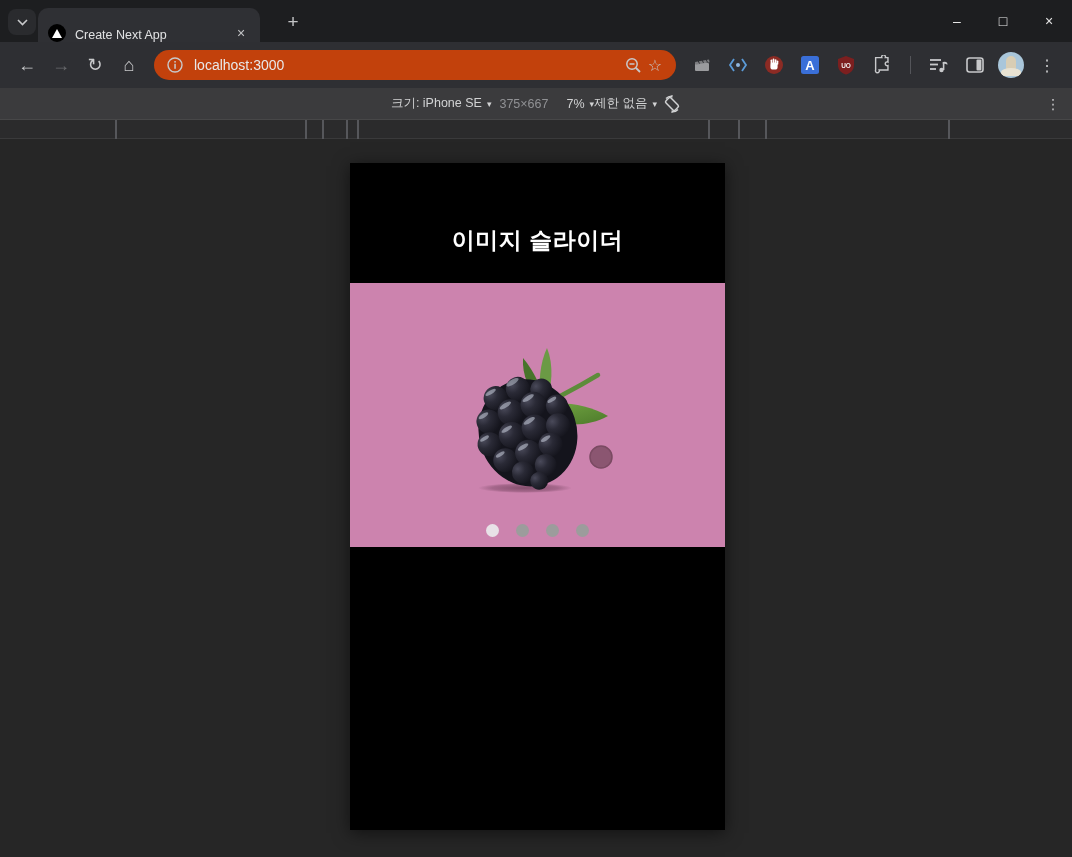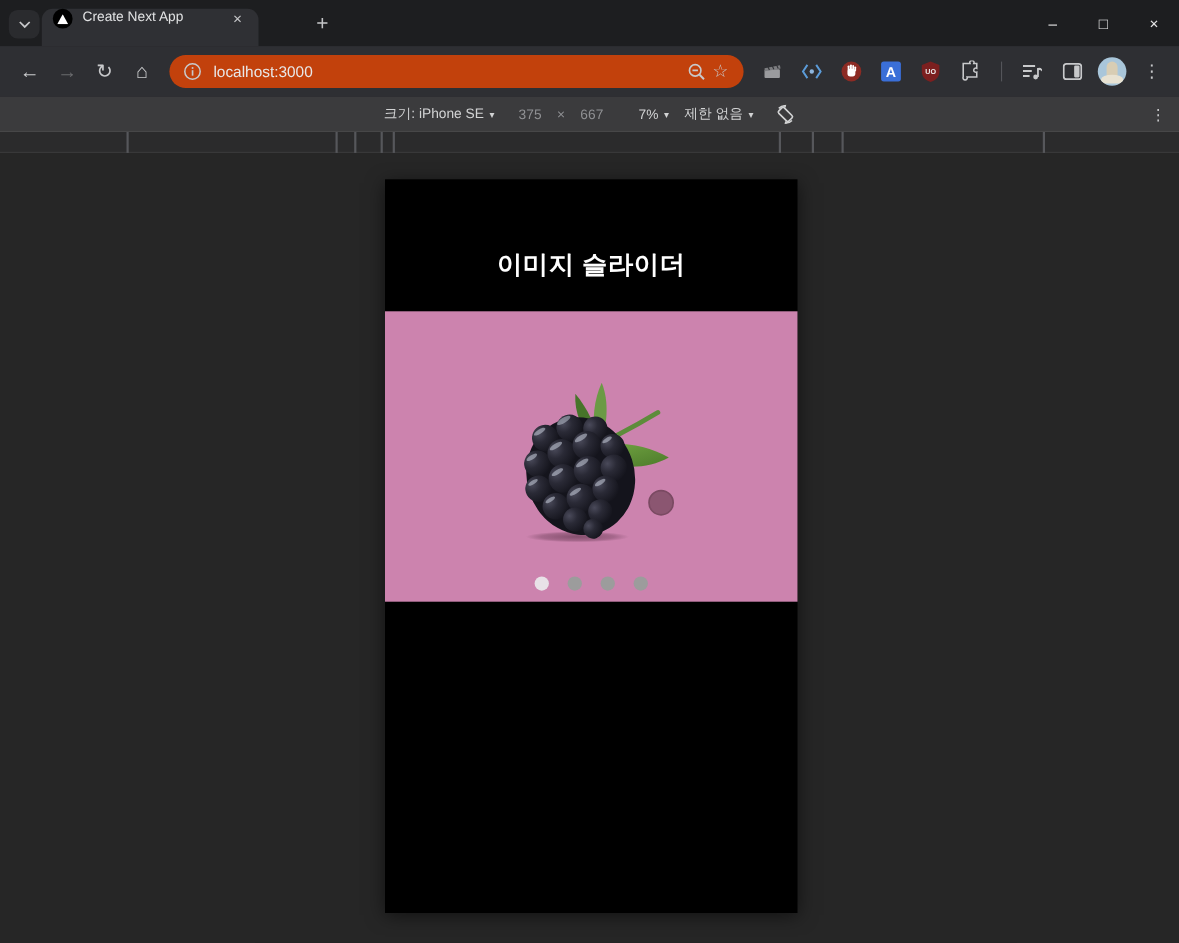--- a/index.html
+++ b/index.html
@@ -3,21 +3,21 @@
 <meta charset="utf-8">
 <style>
   * { box-sizing: border-box; margin: 0; padding: 0; }
   html,body { background:#262626; }
   body { font-family: "Liberation Sans", sans-serif; }
   .window { position:relative; width:1072px; height:857px; background:#262626; overflow:hidden; }
 
   
   .tabstrip { position:absolute; left:0; top:0; width:1072px; height:42px; background:#1d1e20; }
   .tab-search { position:absolute; left:8px; top:9px; width:28px; height:26px; border:none; background:#2a2b2e; border-radius:8px; display:flex; align-items:center; justify-content:center; cursor:pointer; }
-  .tab { position:absolute; left:38px; top:8px; width:197px; height:34px; background:#2f3034; border-radius:10px 10px 0 0; display:flex; align-items:flex-start; padding:0 10px; }
+  .tab { position:absolute; left:38px; top:8px; width:222px; height:34px; background:#2f3034; border-radius:10px 10px 0 0; display:flex; align-items:flex-end; padding:0 10px; }
   .favicon { width:18px; height:18px; border-radius:50%; background:#000; display:flex; align-items:center; justify-content:center; flex:none; }
   .tab-title { margin-left:9px; font-size:12.5px; color:#e1e2e3; white-space:nowrap; overflow:hidden; flex:1; }
   .tab-close { width:18px; height:18px; border:none; background:transparent; color:#c3c4c6; font-size:14px; line-height:18px; border-radius:50%; cursor:pointer; flex:none; }
   .new-tab { position:absolute; left:280px; top:9px; width:26px; height:26px; border:none; background:transparent; color:#c3c4c6; font-size:19px; border-radius:50%; cursor:pointer; }
   .win-controls { position:absolute; right:0; top:0; height:42px; display:flex; }
   .win-btn { width:46px; height:42px; border:none; background:transparent; color:#e6e6e6; font-size:14px; cursor:pointer; }
 
   
   .toolbar { position:absolute; left:0; top:42px; width:1072px; height:46px; background:#2e2f33; display:flex; align-items:center; padding:0 10px; }
   .nav-btn { width:34px; height:34px; border:none; background:transparent; border-radius:50%; font-size:18px; color:#c8c9cb; cursor:pointer; flex:none; }
@@ -28,21 +28,21 @@
   .star { font-size:16px; }
   .ext-row { display:flex; align-items:center; margin-left:12px; gap:8px; }
   .ext-btn { width:28px; height:28px; border:none; background:transparent; border-radius:50%; display:flex; align-items:center; justify-content:center; cursor:pointer; }
   .tb-sep { width:1px; height:18px; background:#54555a; margin:0 6px; }
   .avatar { width:26px; height:26px; border-radius:50%; background:#a9c6da; overflow:hidden; position:relative; }
   .avatar .fig { position:absolute; left:8px; top:4px; width:10px; height:14px; background:#d8cdb4; border-radius:5px 5px 2px 2px; }
   .avatar .base { position:absolute; left:3px; top:16px; width:20px; height:8px; background:#e8e2d2; border-radius:50% 50% 0 0; }
   .kebab { font-size:16px; color:#c8c9cb; }
 
   
-  .device-toolbar { position:absolute; left:0; top:88px; width:1072px; height:32px; background:#3b3b3d; border-bottom:1px solid #474748; display:flex; align-items:center; justify-content:center; gap:14px; font-size:12.5px; color:#d2d3d4; }
+  .device-toolbar { position:absolute; left:0; top:88px; width:1072px; height:32px; background:#3b3b3d; border-bottom:1px solid #474748; display:flex; align-items:center; justify-content:center; font-size:12.5px; color:#d2d3d4; }
   .dt-item { display:flex; align-items:center; gap:5px; cursor:pointer; }
   .dt-caret { font-size:9px; color:#d2d3d4; }
   .dt-dim { color:#909194; }
   .dt-rotate { margin-left:6px; cursor:pointer; display:flex; align-items:center; }
   .dt-kebab { position:absolute; right:12px; top:8px; color:#c8c9cb; font-size:14px; cursor:pointer; background:none; border:none; }
 
   
   .ruler { position:absolute; left:0; top:120px; width:1072px; height:19px; background:#2b2b2c; border-bottom:1px solid #3a3a3b; }
   .ruler .mark { position:absolute; top:0; width:2px; height:19px; background:#56575b; }
 

